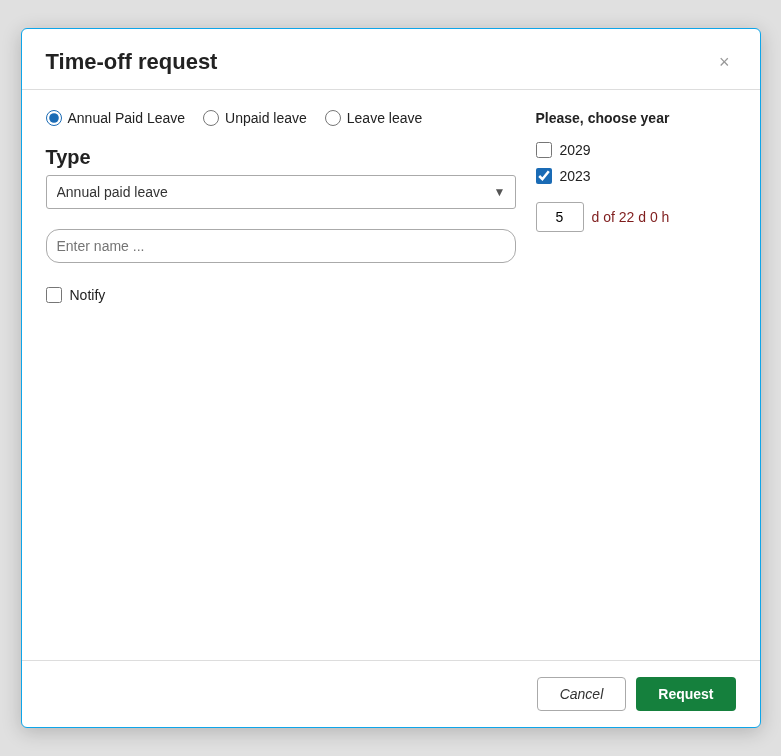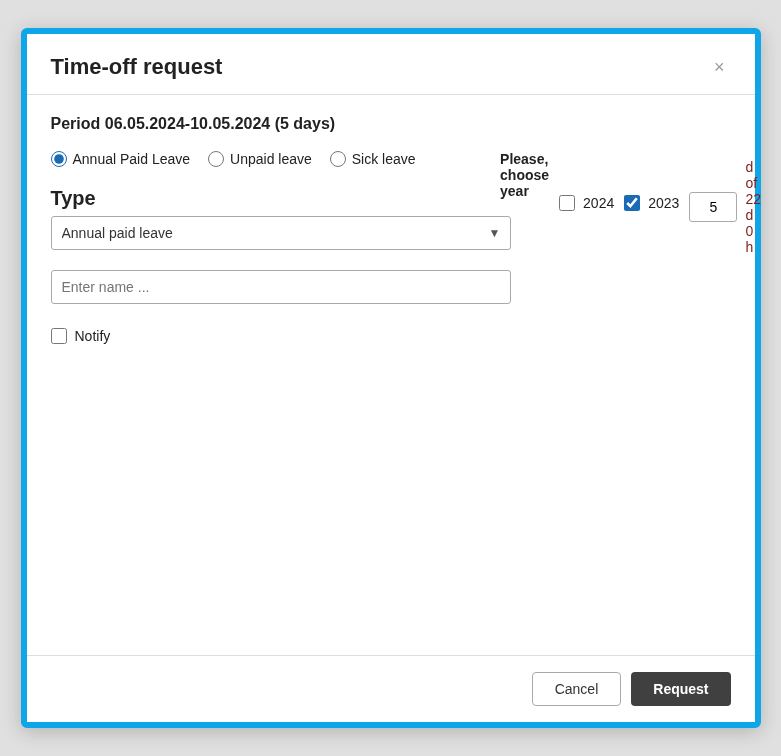--- a/index.html
+++ b/index.html
@@ -8,21 +8,21 @@
       display: flex;
       align-items: center;
       justify-content: center;
       min-height: 756px;
       font-family: Arial, sans-serif;
       font-size: 14px;
       color: #222;
     }
     .dialog {
       background: #fff;
-      border: 6px solid #0ea5e9;
+      border: 1px solid #0ea5e9;
       border-radius: 6px;
       width: 740px;
       min-height: 700px;
       position: relative;
       box-shadow: 0 4px 20px rgba(0,0,0,0.2);
       display: flex;
       flex-direction: column;
     }
     .dialog-header {
       padding: 20px 24px 14px 24px;
@@ -81,21 +81,21 @@
       height: 16px;
       cursor: pointer;
     }
     .radio-item label {
       cursor: pointer;
       font-size: 14px;
     }
     .right-panel {
       width: 200px;
       display: flex;
-      flex-direction: row;
+      flex-direction: column;
       gap: 10px;
       align-self: flex-start;
       justify-content: center;
     }
     .right-panel-title {
       font-weight: 700;
       font-size: 14px;
       margin-bottom: 6px;
     }
     .checkbox-row {
@@ -152,21 +152,21 @@
       transform: translateY(-50%);
       pointer-events: none;
       color: #555;
       font-size: 12px;
     }
     .text-input {
       width: 100%;
       max-width: 480px;
       padding: 8px 10px;
       border: 1px solid #aaa;
-      border-radius: 3px;
+      border-radius: 13px;
       font-size: 14px;
       color: #999;
       margin-bottom: 16px;
     }
     .textarea-field {
       width: 100%;
       max-width: 480px;
       height: 90px;
       padding: 8px 10px;
       border: 1px solid #aaa;
@@ -217,25 +217,26 @@
       gap: 10px;
     }
     .btn-cancel {
       padding: 8px 22px;
       border: 1px solid #aaa;
       background: #fff;
       border-radius: 4px;
       font-size: 14px;
       cursor: pointer;
       color: #333;
+      font-style: italic;
     }
     .btn-request {
       padding: 8px 22px;
       border: none;
-      background: #404040;
+      background: #15803d;
       color: #fff;
       border-radius: 4px;
       font-size: 14px;
       font-weight: 600;
       cursor: pointer;
     }
     .section-block {
       margin-bottom: 4px;
     }
   </style>
@@ -244,38 +245,37 @@
 
 <div class="dialog">
 
   <div class="dialog-header">
     <span class="dialog-title">Time-off request</span>
     <button class="close-btn">×</button>
   </div>
 
   <div class="dialog-body">
 
-    <div class="period-text">Period 06.05.2024-10.05.2024 (5 days)</div>
 
     <div class="main-content">
       <div class="left-form">
 
         <div class="leave-type-row">
           <div class="radio-group">
             <div class="radio-item">
               <input type="radio" id="annual" name="leave_type" checked="" style="">
               <label for="annual">Annual Paid Leave</label>
             </div>
             <div class="radio-item">
               <input type="radio" id="unpaid" name="leave_type" style="">
               <label for="unpaid">Unpaid leave</label>
             </div>
             <div class="radio-item">
               <input type="radio" id="sick" name="leave_type" style="">
-              <label for="sick">Sick leave</label>
+              <label for="sick">Leave leave</label>
             </div>
           </div>
         </div>
 
         <div class="section-block">
           <div class="field-label">Type</div>
           <div class="select-wrapper">
             <select>
               <option>Annual paid leave</option>
               <option>Unpaid leave</option>
@@ -294,21 +294,21 @@
           <input type="checkbox" id="notify" style="">
           <label for="notify">Notify</label>
         </div>
       </div>
 
       <div class="right-panel">
         <div class="right-panel-title">Please, choose year</div>
 
         <div class="checkbox-row">
           <input type="checkbox" id="year2024" style="">
-          <label for="year2024">2024</label>
+          <label for="year2024">2029</label>
         </div>
 
         <div class="checkbox-row">
           <input type="checkbox" id="year2023" checked="" style="">
           <label for="year2023">2023</label>
         </div>
 
         <div class="days-row">
           <input type="text" class="days-input" value="5" style="">
           <span class="days-text">d  of 22 d 0 h</span>

